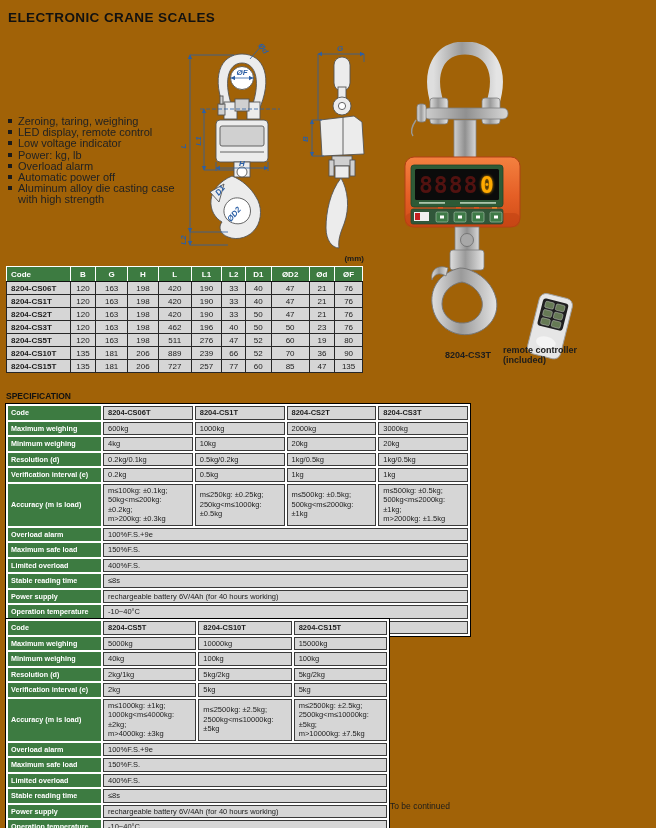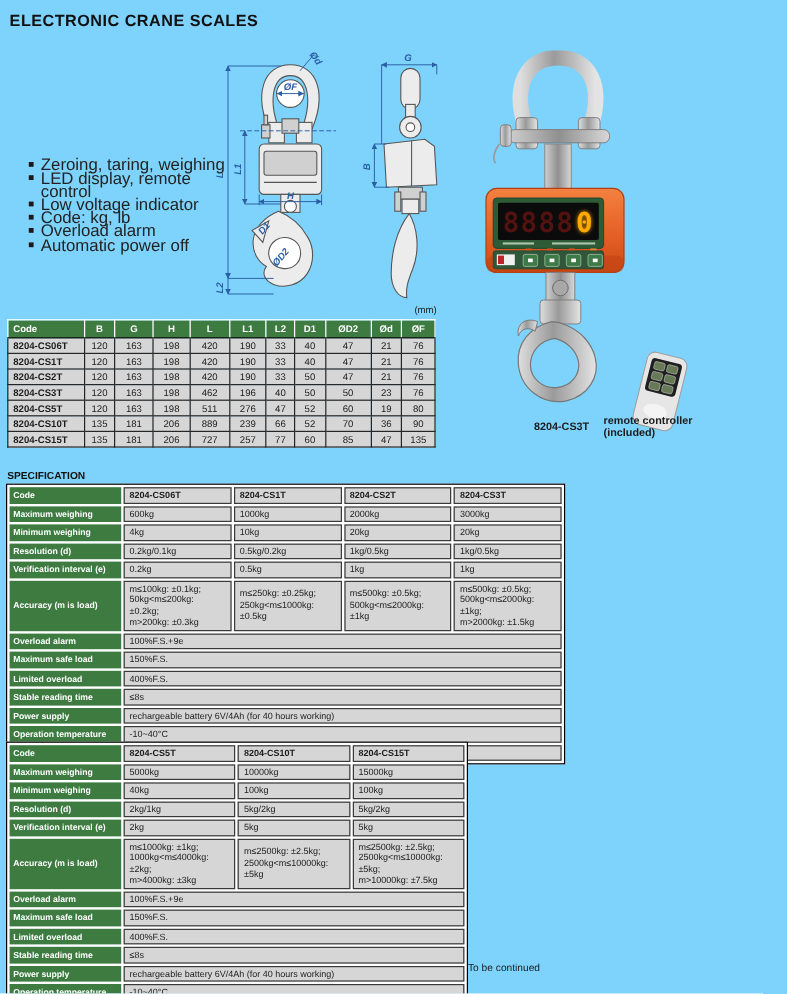--- a/index.html
+++ b/index.html
@@ -5,44 +5,44 @@
   :root{
     --accent-green:#3d7b41;
     --cell-gray:#d6d6d6;
     --drawing-blue:#2b5fa5;
     --body-orange:#e55f26;
     --led-unlit:#521210;
     --led-lit:#ffaa00;
   }
   html,body{margin:0;padding:0;background:#fff;}
   .page{
-    position:relative;width:656px;height:828px;background:#7dd3fc;overflow:hidden;
+    position:relative;width:656px;height:828px;background:#a16207;overflow:hidden;
     font-family:"Liberation Sans",sans-serif;color:#1c1c1c;
   }
   .page-title{
     position:absolute;left:8px;top:10px;margin:0;
     font-size:13.5px;font-weight:bold;letter-spacing:.4px;color:#111;
   }
   
-  .features{position:absolute;left:8px;top:116px;width:172px;margin:16px;padding:0;list-style:none;
-    font-size:14px;line-height:10.6px;color:#222;}
+  .features{position:absolute;left:8px;top:116px;width:172px;margin:0;padding:0;list-style:none;
+    font-size:11px;line-height:10.6px;color:#222;}
   .features li{position:relative;padding-left:10px;margin-bottom:.6px;}
   .features .bullet{position:absolute;left:0;top:3px;width:4px;height:4px;background:#1a1a1a;}
   
   .drawing{position:absolute;left:172px;top:42px;width:212px;height:212px;}
   .photo{position:absolute;left:398px;top:42px;width:200px;height:320px;}
   .blue-line{stroke:var(--drawing-blue);stroke-width:.8;fill:none;}
   .blue-dash{stroke:var(--drawing-blue);stroke-width:.8;fill:none;stroke-dasharray:4 2;}
   .blue-text{fill:var(--drawing-blue);font-size:8px;font-style:italic;font-weight:bold;
     font-family:"Liberation Sans",sans-serif;}
   .part{fill:#ececec;stroke:#555;stroke-width:.9;}
   .part-dark{fill:#d0d0d0;stroke:#555;stroke-width:.9;}
   .hole{fill:#ffffff;stroke:#555;stroke-width:.9;}
   .units-note{position:absolute;left:300px;top:254px;width:64px;text-align:right;
-    font-size:8px;font-weight:normal;}
+    font-size:8px;font-weight:bold;}
   .model-label{position:absolute;left:425px;top:350px;width:86px;text-align:center;
     font-size:9px;font-weight:bold;}
   .remote-caption{position:absolute;left:503px;top:345px;width:104px;text-align:left;
     font-size:9px;font-weight:bold;line-height:10px;}
   
   .dims{position:absolute;left:6px;top:266px;width:357px;border-collapse:collapse;
     table-layout:fixed;border:1.5px solid #000;font-size:8px;}
   .dims th{background:var(--accent-green);color:#fff;font-weight:bold;font-size:8px;
     border:1px solid #fff;border-bottom:1px solid #111;padding:2.5px 1px;text-align:center;}
   .dims th:first-child{text-align:left;padding-left:4px;}
@@ -65,23 +65,24 @@
 <body>
 
 <div class="page">
 
   <h1 class="page-title">ELECTRONIC CRANE SCALES</h1>
 
   <ul class="features">
       <li><span class="bullet"></span><span class="ftext">Zeroing, taring, weighing</span></li>
       <li><span class="bullet"></span><span class="ftext">LED display, remote control</span></li>
       <li><span class="bullet"></span><span class="ftext">Low voltage indicator</span></li>
-      <li><span class="bullet"></span><span class="ftext">Code: kg, lb</span></li>
+      <li><span class="bullet"></span><span class="ftext">Power: kg, lb</span></li>
       <li><span class="bullet"></span><span class="ftext">Overload alarm</span></li>
       <li><span class="bullet"></span><span class="ftext">Automatic power off</span></li>
+      <li><span class="bullet"></span><span class="ftext">Aluminum alloy die casting case with high strength</span></li>
     </ul>
 
   <svg class="drawing" viewBox="0 0 212 212">
     <defs>
       <marker id="arw" markerWidth="7" markerHeight="7" refX="5.5" refY="3" orient="auto-start-reverse">
         <path d="M0,0 L6,3 L0,6 Z" fill="#2b5fa5"></path>
       </marker>
     </defs>
 
     <g>

